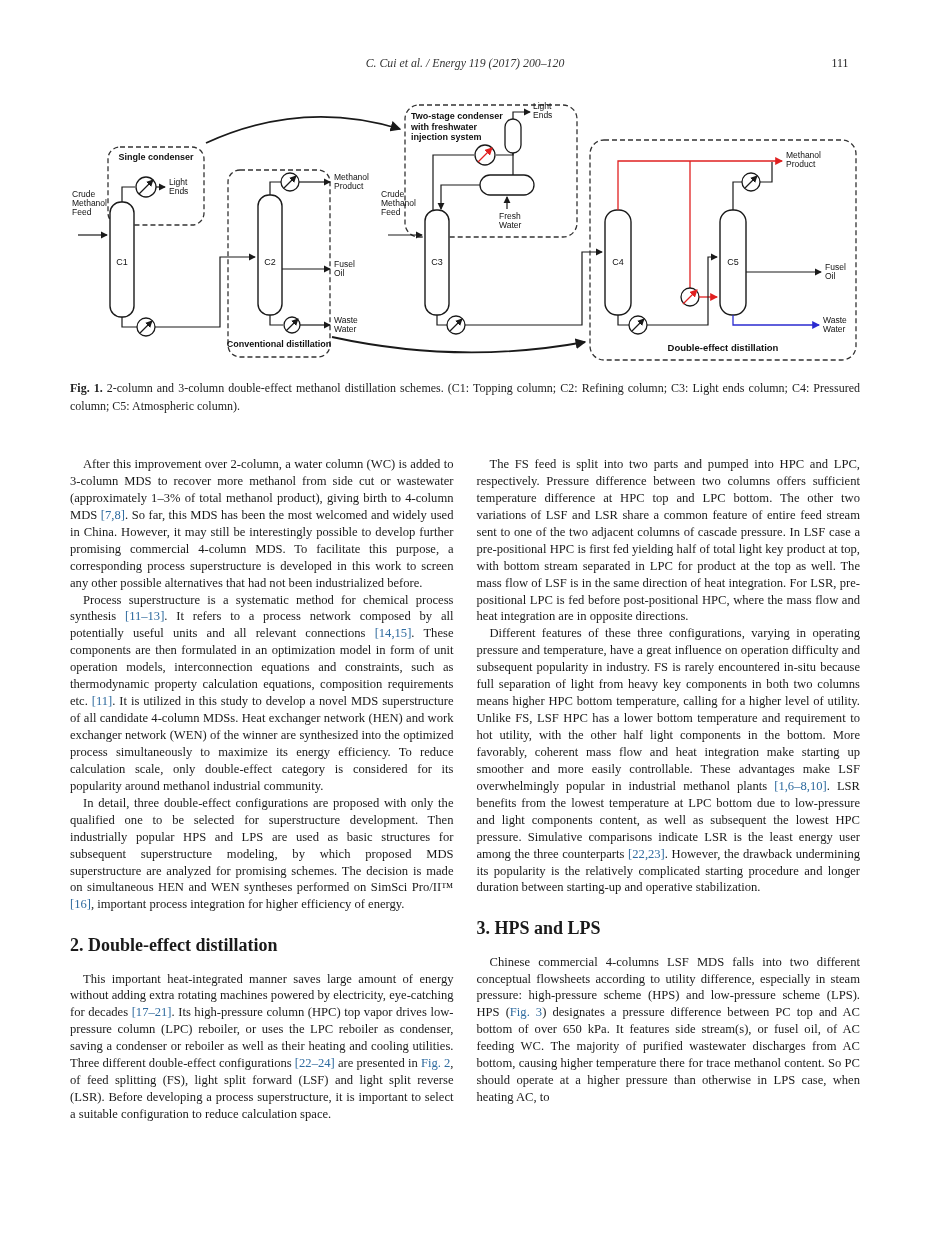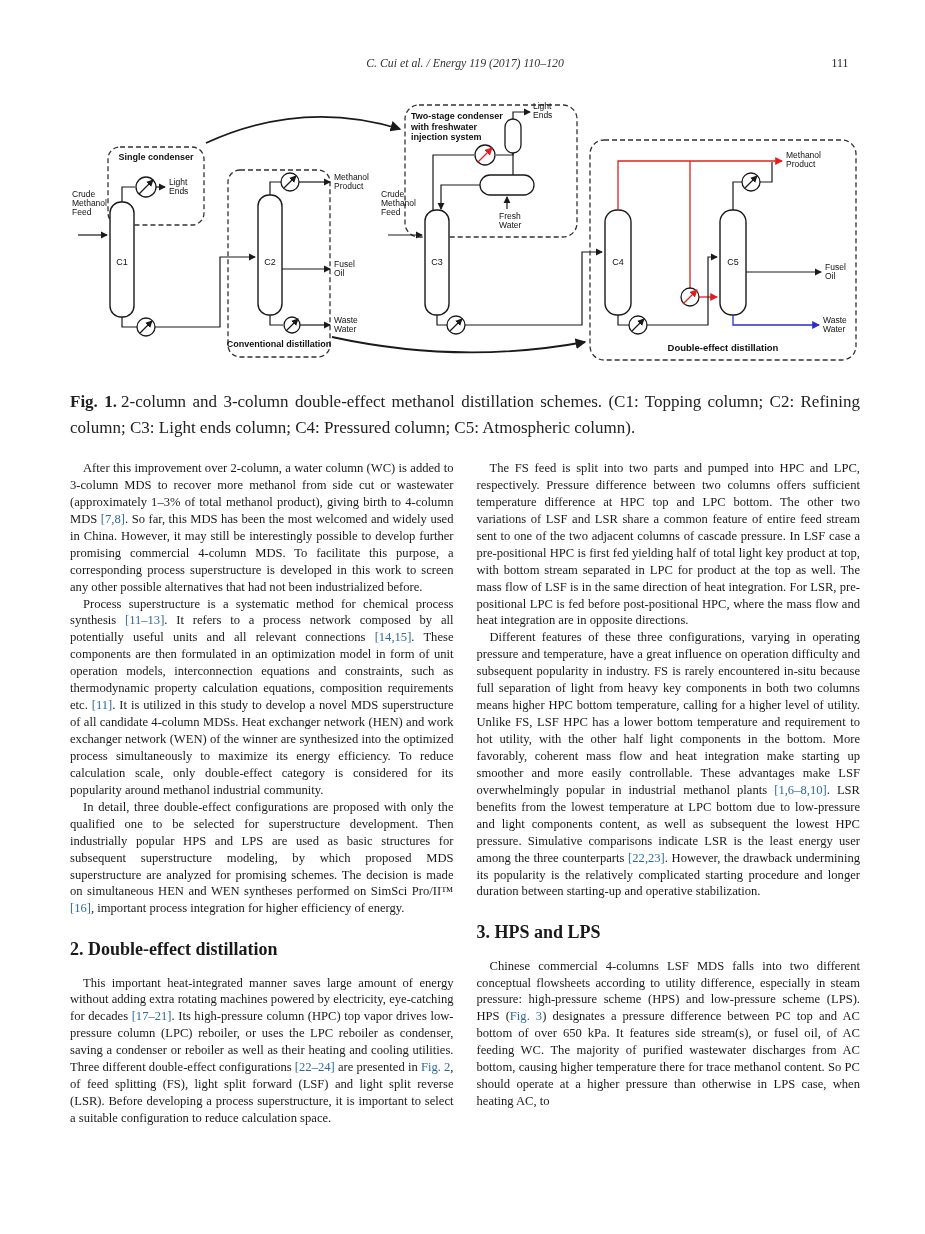--- a/index.html
+++ b/index.html
@@ -7,23 +7,23 @@
     width:925px;height:1234px;overflow:hidden;background:#ffffff;
     font-family:"Liberation Serif",serif;color:#1a1a1a;position:relative;
   }
   .page{padding:56px 65px 0 70px;width:790px;}
   .header{display:flex;align-items:baseline;font-size:11.8px;color:#333;margin-bottom:26px;}
   .header .spacer{width:40px;}
   .running-head{flex:1;text-align:center;font-style:italic;}
   .pagenum{width:40px;text-align:center;font-style:normal;color:#222;}
   figure{margin:0;padding:0;}
   .fig-wrap{width:790px;}
-  .caption{font-size:17px;line-height:1.5;color:#222;text-align:justify;margin-top:10px;}
+  .caption{font-size:12px;line-height:1.5;color:#222;text-align:justify;}
   .caption b{margin-right:4px;}
-  .body-cols{display:flex;gap:23px;margin-top:20px;}
+  .body-cols{display:flex;gap:23px;margin-top:41px;}
   .col{width:384px;font-size:12.6px;line-height:1.345;text-align:justify;}
   .para{margin:0;text-indent:13px;}
   .sec-heading{font-size:18px;font-weight:bold;margin:20px 0 13px 0;text-align:left;}
   .cite{cursor:pointer;}
   
   svg text{font-family:"Liberation Sans",sans-serif;font-size:8.5px;fill:#111;}
   svg .glabel{font-weight:bold;font-size:9.5px;}
   svg .glabel-sm{font-weight:bold;font-size:9px;}
   svg .clabel{font-size:9px;}
   .vessel{fill:#fff;stroke:#1a1a1a;stroke-width:1.4;}
@@ -34,21 +34,21 @@
   .xchg{fill:#fff;stroke:#1a1a1a;stroke-width:1.3;}
   .arc{fill:none;stroke:#1a1a1a;stroke-width:1.8;}
 </style>
 </head>
 <body>
 
 <div class="page">
 
   <div class="header">
     <span class="spacer"></span>
-    <span class="running-head">C. Cui et al. / Energy 119 (2017) 110–120</span>
+    <span class="running-head">C. Cui et al. / Energy 119 (2017) 200–120</span>
     <span class="pagenum">111</span>
   </div>
 
   <figure class="fig-wrap">
     <svg width="790" height="278" viewBox="0 0 790 278" xmlns="http://www.w3.org/2000/svg">
       <defs>
         <marker id="m-k" viewBox="0 0 8 8" refX="7" refY="4" markerWidth="6" markerHeight="6" orient="auto">
             <path d="M0,0 L8,4 L0,8 Z" fill="#1a1a1a"></path>
           </marker>
         <marker id="m-r" viewBox="0 0 8 8" refX="7" refY="4" markerWidth="6" markerHeight="6" orient="auto">

